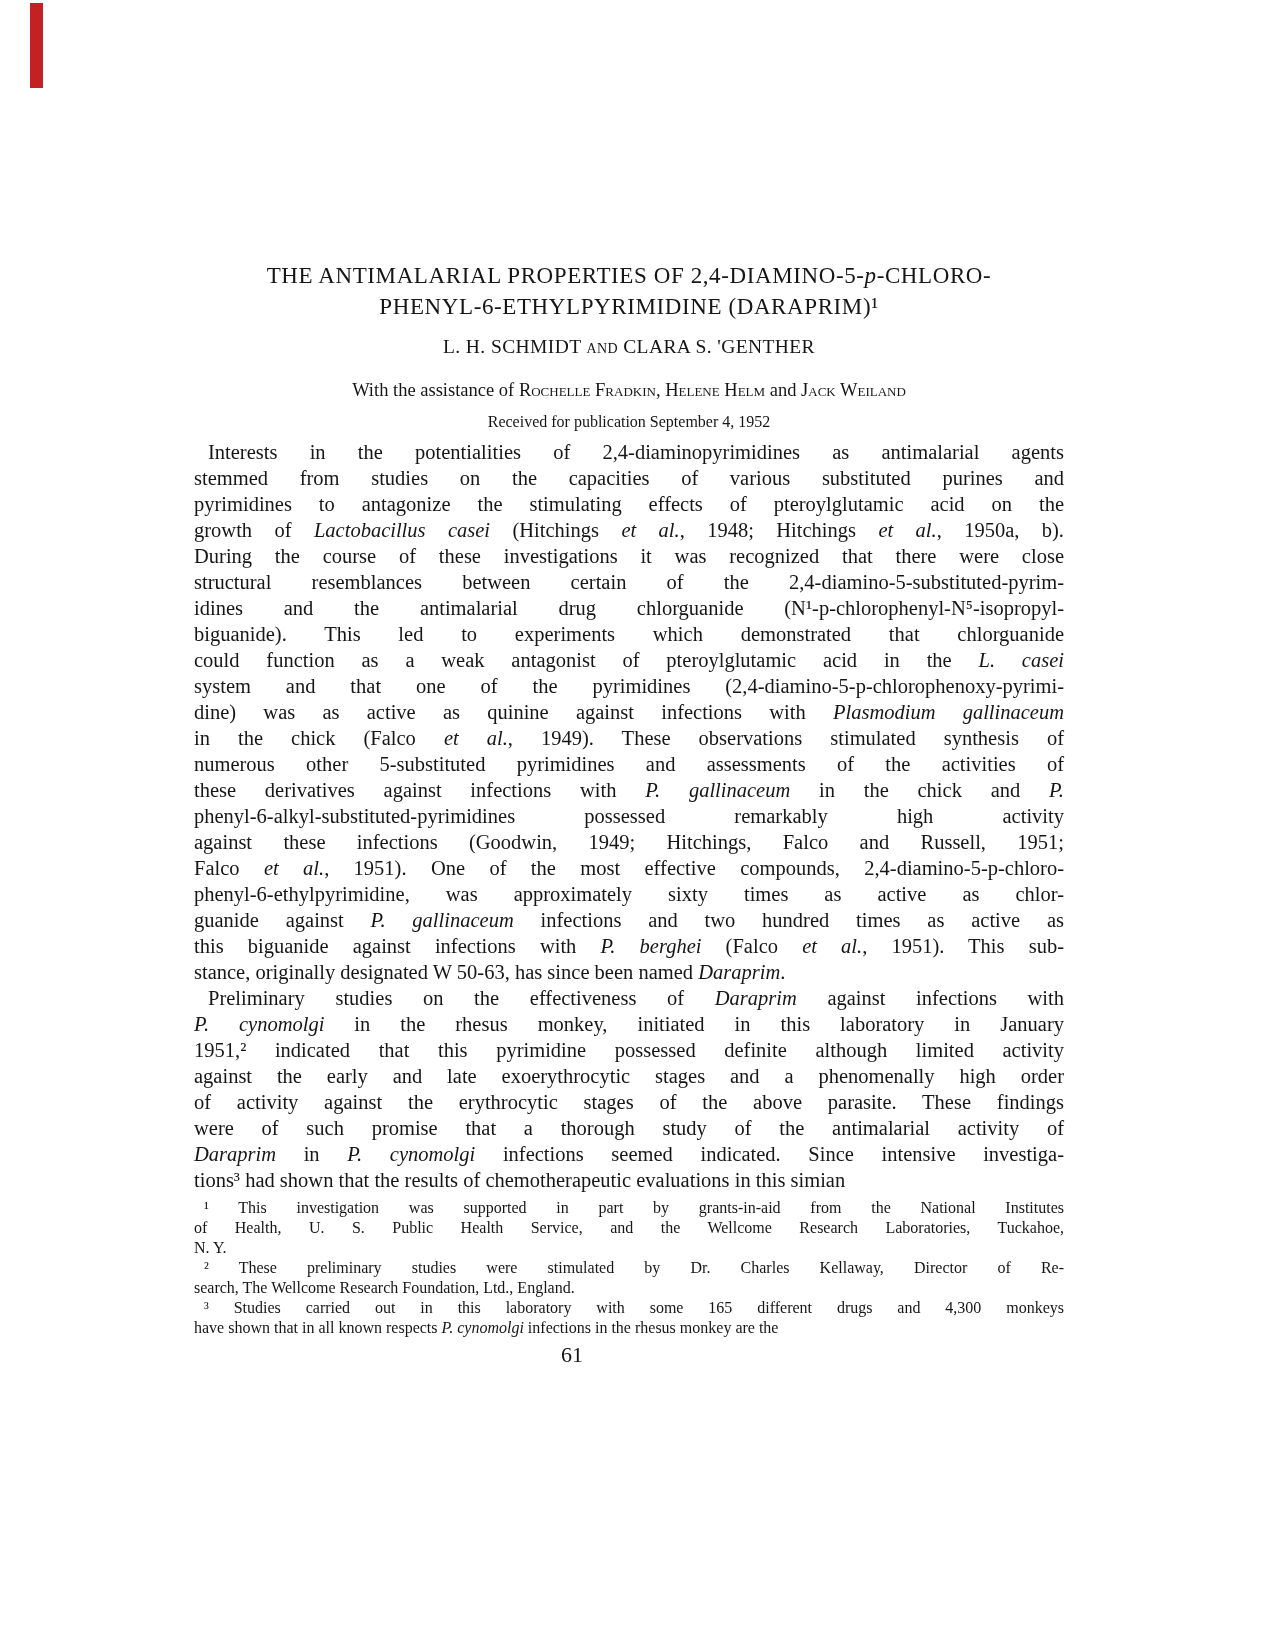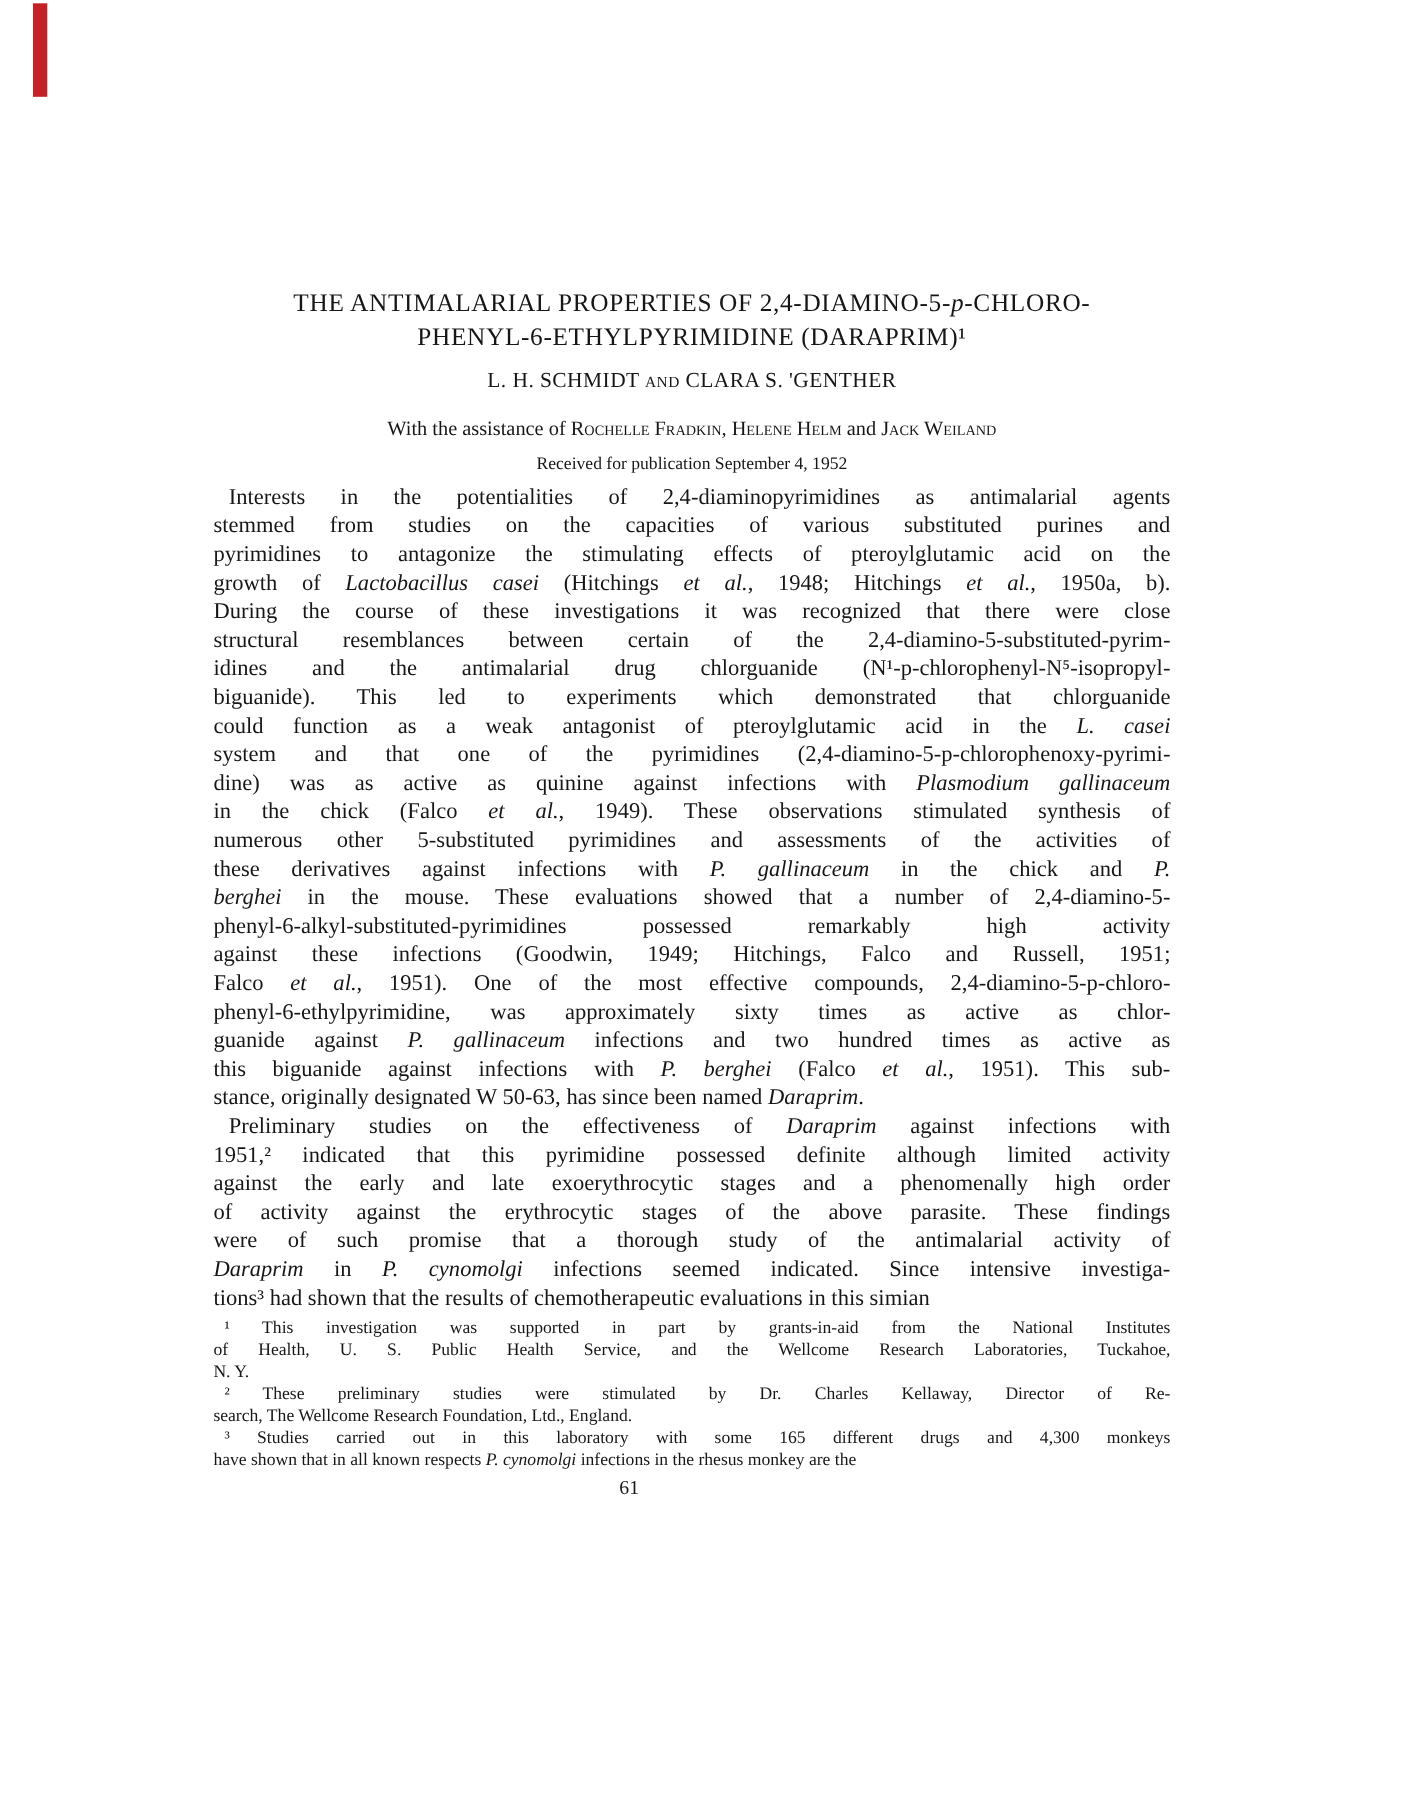--- a/index.html
+++ b/index.html
@@ -35,21 +35,21 @@
   .body-text { font-size:20.5px; }
   .body-text .line { line-height:26px; }
   .para1 { margin-top:8px; }
   .para2 { margin-top:0; }
 
   .footnotes { margin-top:5px; font-size:16px; }
   .footnote .line { line-height:20px; }
   .footnote .indent { text-indent:10px; }
 
   .page-number {
-    margin-top:4px; font-size:18px;
+    margin-top:4px; font-size:22px;
     text-align:center;
     transform:translateX(-57px);
   }
 </style>
 </head>
 <body>
 
 <div>
 
   <div class="red-mark" style="background: rgb(195, 33, 38);"></div>
@@ -76,32 +76,32 @@
         <div class="line">During the course of these investigations it was recognized that there were close</div>
         <div class="line">structural resemblances between certain of the 2,4-diamino-5-substituted-pyrim-</div>
         <div class="line">idines and the antimalarial drug chlorguanide (N¹-p-chlorophenyl-N⁵-isopropyl-</div>
         <div class="line">biguanide). This led to experiments which demonstrated that chlorguanide</div>
         <div class="line">could function as a weak antagonist of pteroylglutamic acid in the <i>L. casei</i></div>
         <div class="line">system and that one of the pyrimidines (2,4-diamino-5-p-chlorophenoxy-pyrimi-</div>
         <div class="line">dine) was as active as quinine against infections with <i>Plasmodium gallinaceum</i></div>
         <div class="line">in the chick (Falco <i>et al.</i>, 1949). These observations stimulated synthesis of</div>
         <div class="line">numerous other 5-substituted pyrimidines and assessments of the activities of</div>
         <div class="line">these derivatives against infections with <i>P. gallinaceum</i> in the chick and <i>P.</i></div>
-        <div class="line"><i>berghei</i> in the mouse. These evaluations showed that a number of 2,4-diamino-5-</div>
         <div class="line">phenyl-6-alkyl-substituted-pyrimidines possessed remarkably high activity</div>
         <div class="line">against these infections (Goodwin, 1949; Hitchings, Falco and Russell, 1951;</div>
         <div class="line">Falco <i>et al.</i>, 1951). One of the most effective compounds, 2,4-diamino-5-p-chloro-</div>
         <div class="line">phenyl-6-ethylpyrimidine, was approximately sixty times as active as chlor-</div>
         <div class="line">guanide against <i>P. gallinaceum</i> infections and two hundred times as active as</div>
         <div class="line">this biguanide against infections with <i>P. berghei</i> (Falco <i>et al.</i>, 1951). This sub-</div>
         <div class="line last">stance, originally designated W 50-63, has since been named <i>Daraprim</i>.</div>
       </div>
 
     <div class="body-text para2">
         <div class="line indent">Preliminary studies on the effectiveness of <i>Daraprim</i> against infections with</div>
+        <div class="line"><i>P. cynomolgi</i> in the rhesus monkey, initiated in this laboratory in January</div>
         <div class="line">1951,² indicated that this pyrimidine possessed definite although limited activity</div>
         <div class="line">against the early and late exoerythrocytic stages and a phenomenally high order</div>
         <div class="line">of activity against the erythrocytic stages of the above parasite. These findings</div>
         <div class="line">were of such promise that a thorough study of the antimalarial activity of</div>
         <div class="line"><i>Daraprim</i> in <i>P. cynomolgi</i> infections seemed indicated. Since intensive investiga-</div>
         <div class="line last">tions³ had shown that the results of chemotherapeutic evaluations in this simian</div>
       </div>
 
     <div class="footnotes">
       <div class="footnote">

